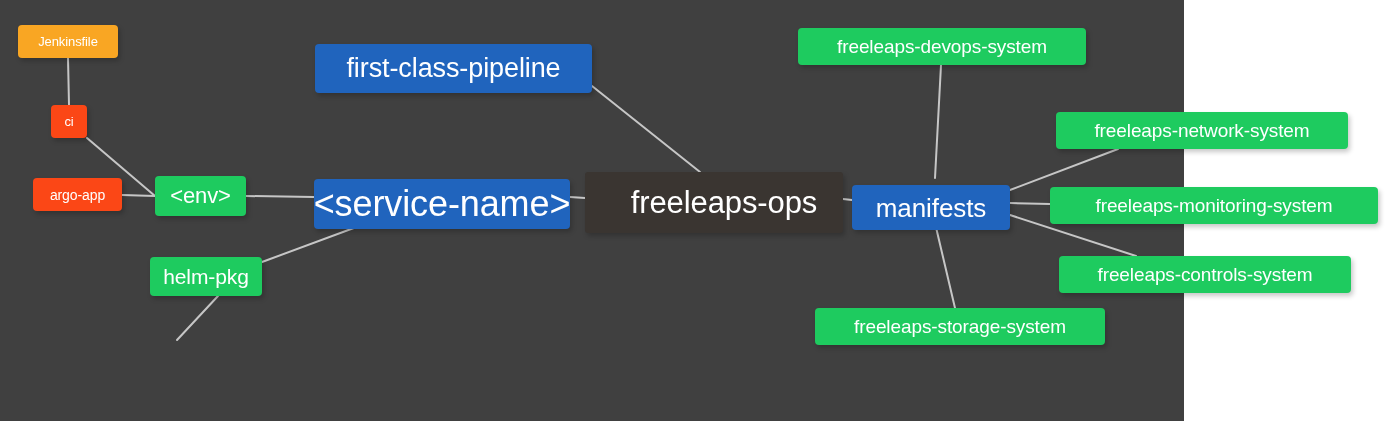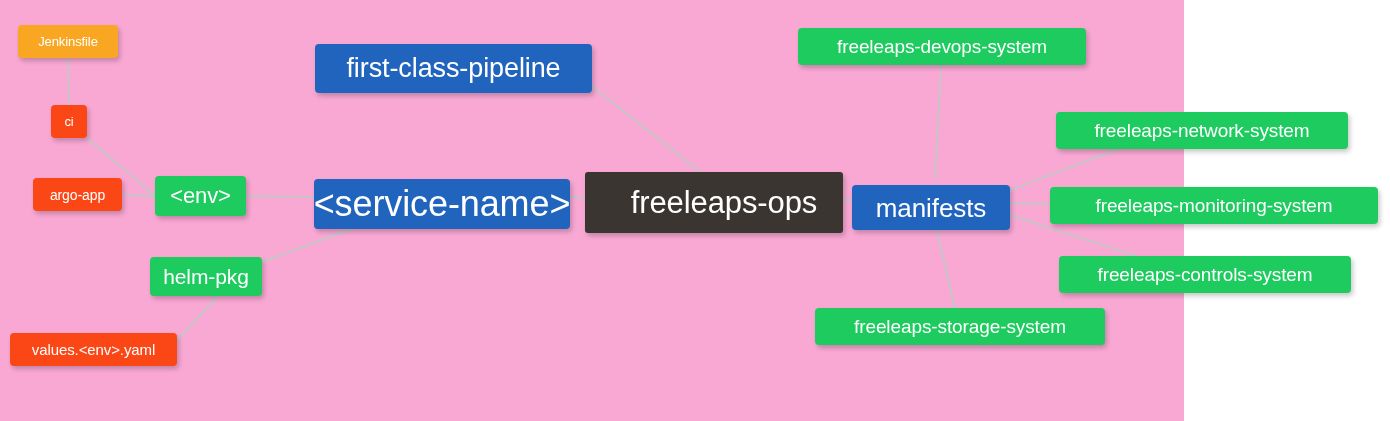--- a/index.html
+++ b/index.html
@@ -10,21 +10,21 @@
   body {
     width: 1390px;
     height: 421px;
     font-family: "Liberation Sans", sans-serif;
     overflow: hidden;
   }
   #mindmap {
     position: relative;
     width: 1184px;
     height: 421px;
-    background: #f9a8d4;
+    background: #404040;
   }
   #edge-layer {
     position: absolute;
     left: 0;
     top: 0;
     width: 1390px;
     height: 421px;
     pointer-events: none;
   }
   .node {
@@ -79,23 +79,20 @@
     </div>
     <div class="node red" style="left: 33px; top: 178px; width: 89px; height: 33px; font-size: 14px;">
       <span>argo-app</span>
     </div>
     <div class="node green" style="left: 155px; top: 176px; width: 91px; height: 40px; font-size: 22px;">
       <span>&lt;env&gt;</span>
     </div>
     <div class="node green" style="left: 150px; top: 257px; width: 112px; height: 39px; font-size: 21px;">
       <span>helm-pkg</span>
     </div>
-    <div class="node red" style="left: 10px; top: 333px; width: 167px; height: 33px; font-size: 15px;">
-      <span>values.&lt;env&gt;.yaml</span>
-    </div>
     <div class="node blue" style="left: 315px; top: 37px; width: 277px; height: 49px; font-size: 27px;">
       <span>first-class-pipeline</span>
     </div>
     <div class="node blue" style="left: 314px; top: 172px; width: 256px; height: 50px; font-size: 36px;">
       <span>&lt;service-name&gt;</span>
     </div>
     <div class="node root" style="left: 585px; top: 172px; width: 258px; height: 61px; font-size: 31px;">
       <span>freeleaps-ops</span>
     </div>
     <div class="node blue" style="left: 852px; top: 178px; width: 158px; height: 45px; font-size: 26px;">

